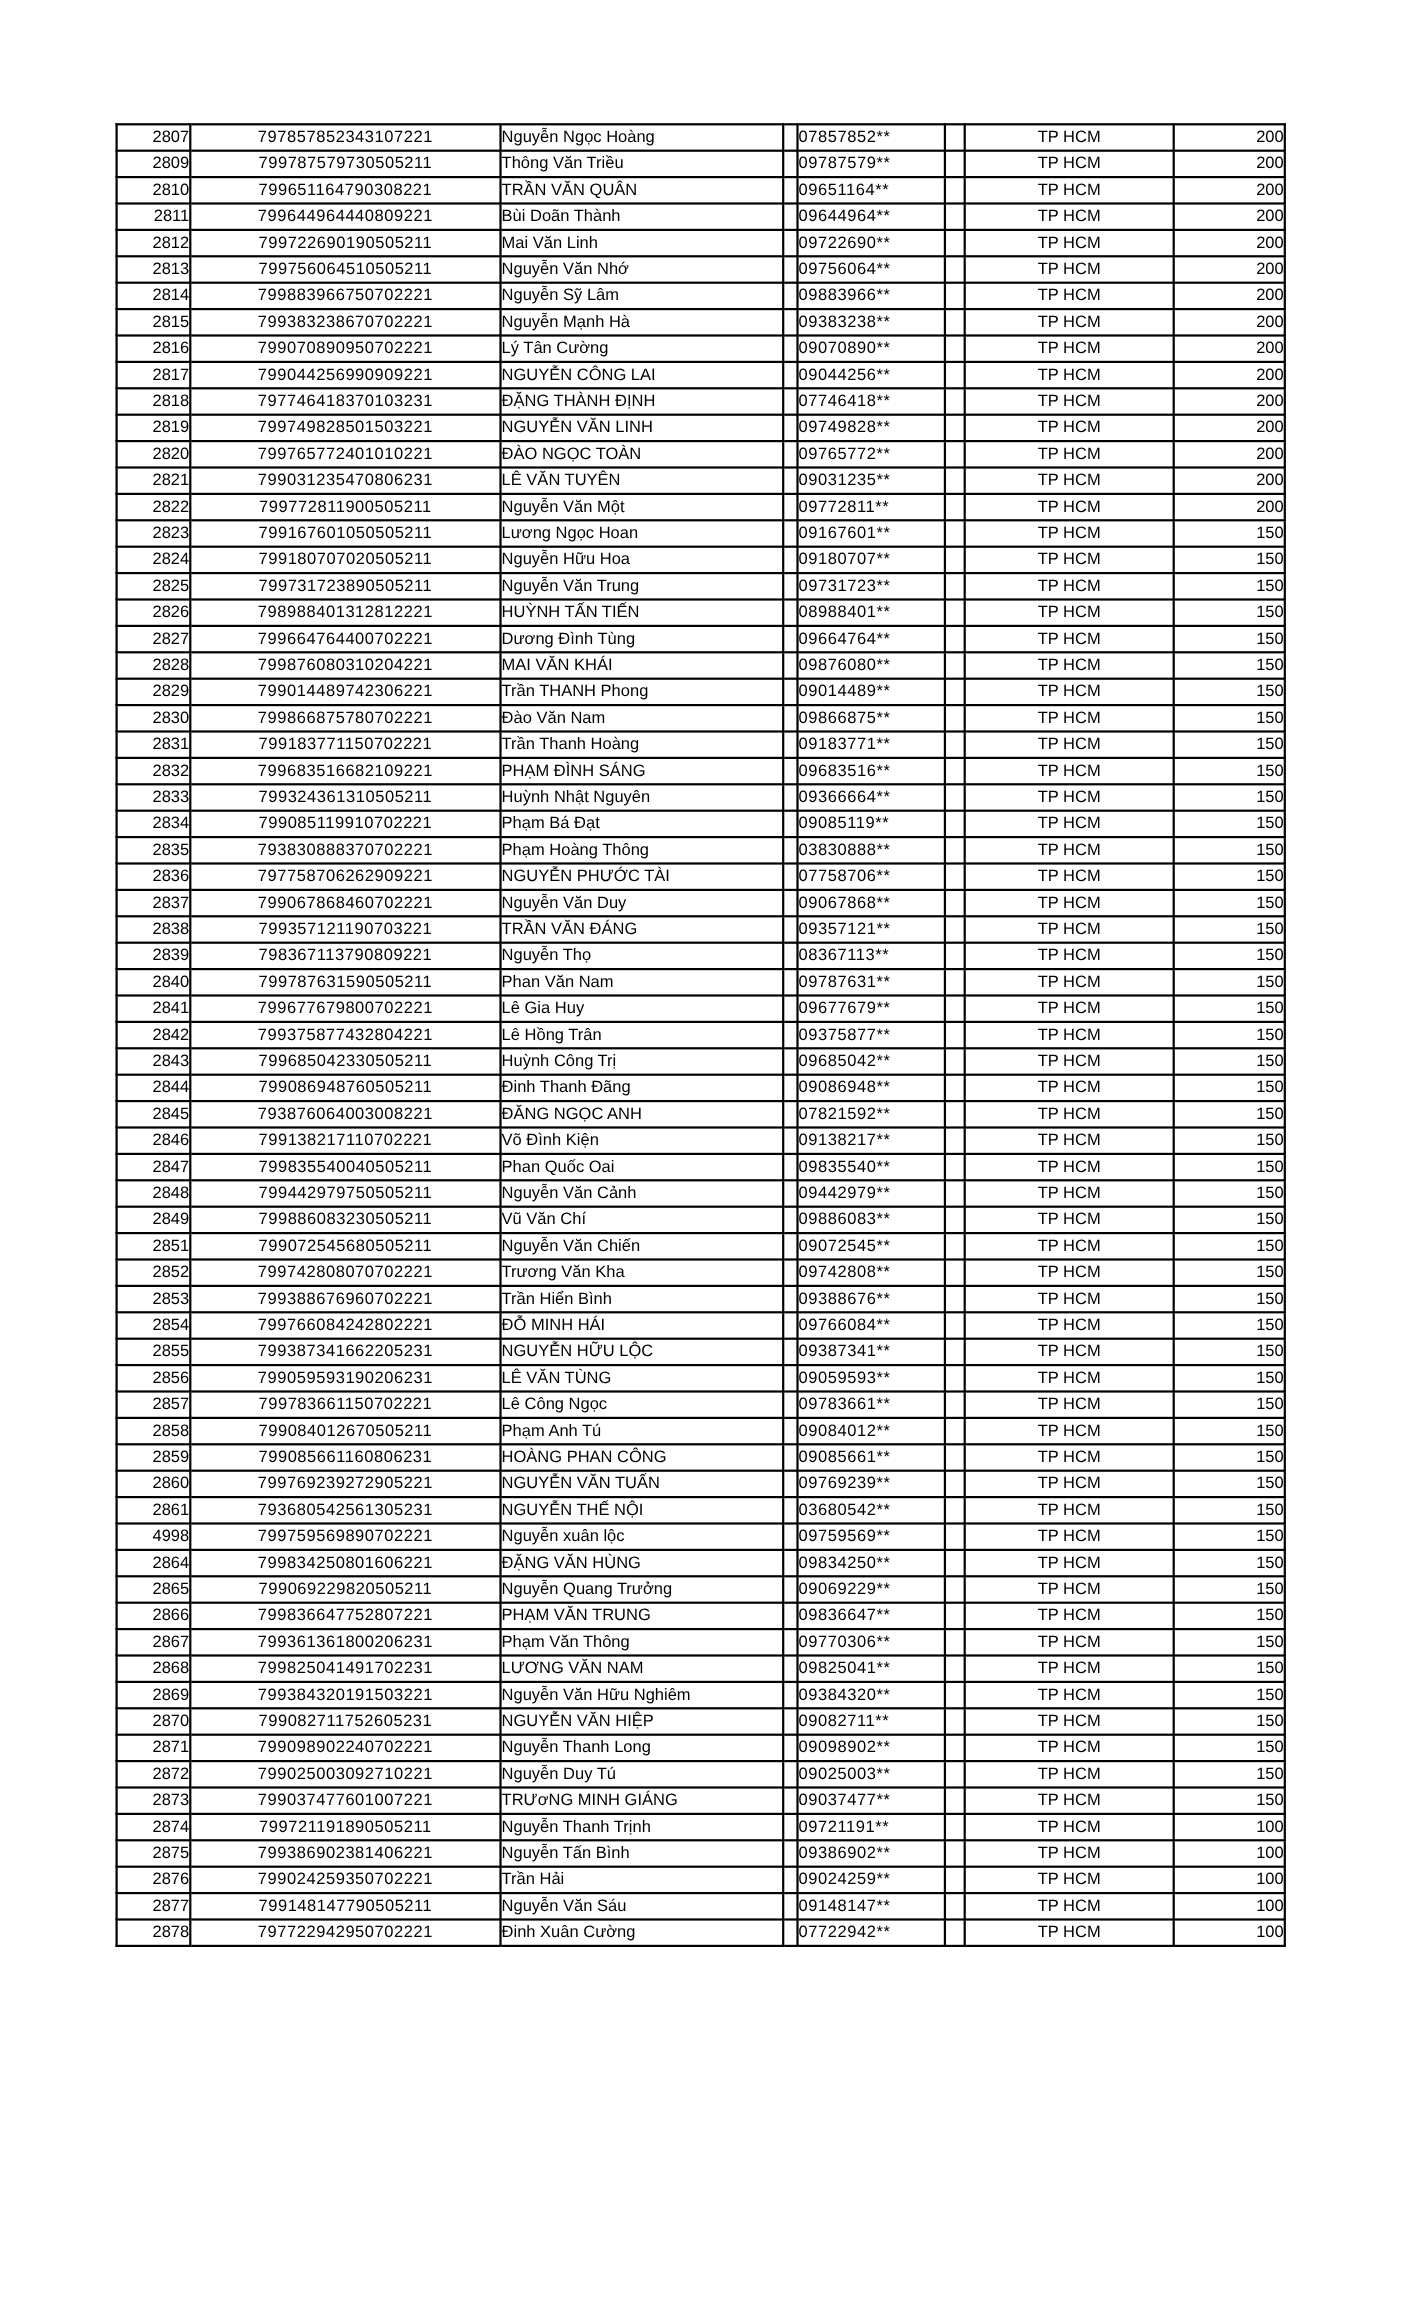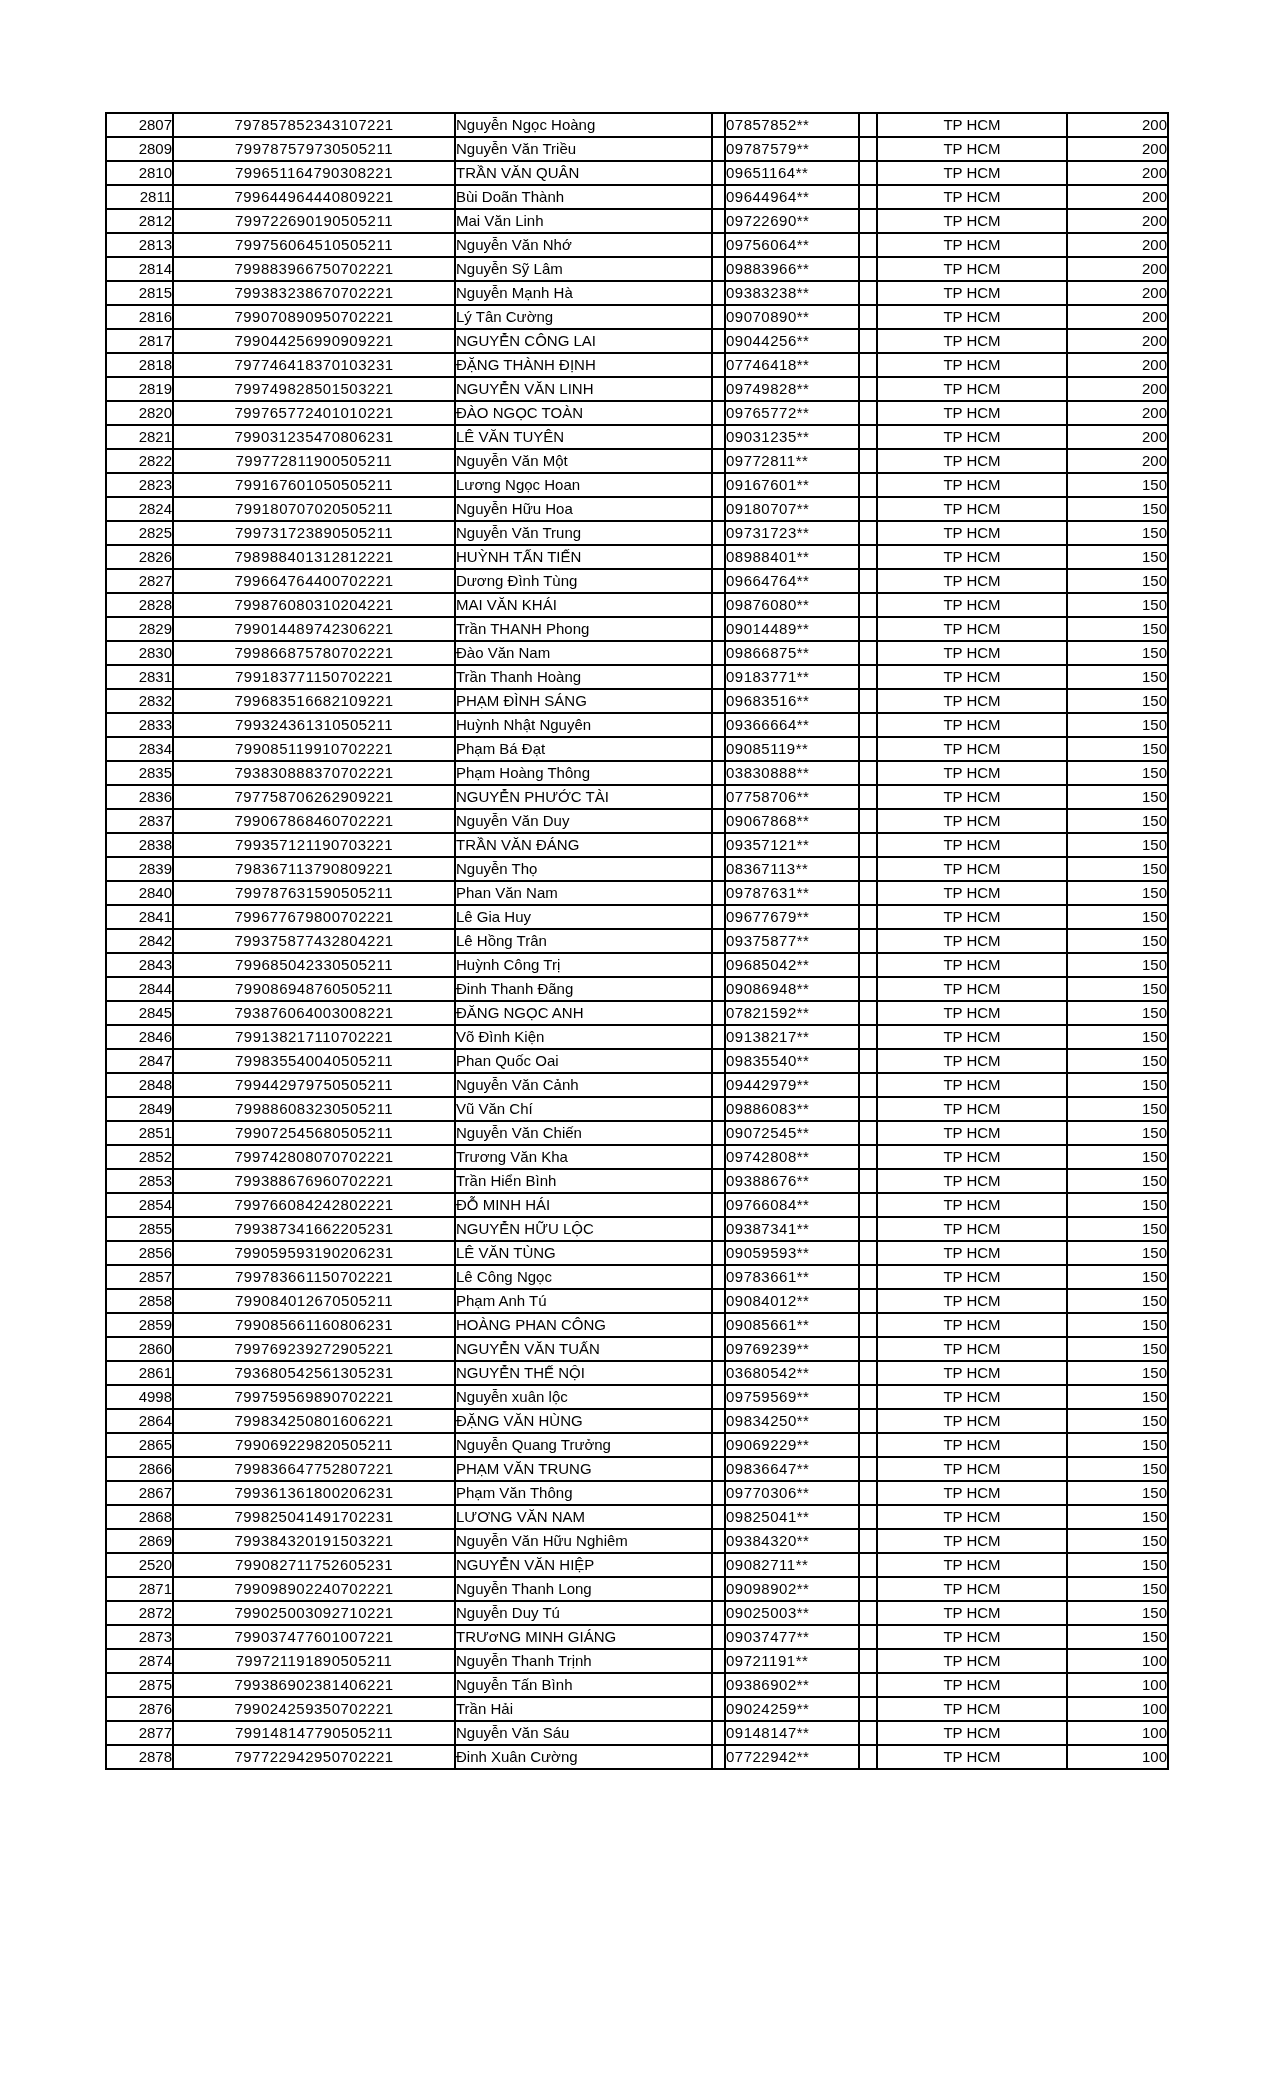--- a/index.html
+++ b/index.html
@@ -64,21 +64,21 @@
     <td class="c-name">Nguyễn Ngọc Hoàng</td>
     <td class="c-spacer"></td>
     <td class="c-phone">07857852**</td>
     <td class="c-spacer"></td>
     <td class="c-region">TP HCM</td>
     <td class="c-amount">200</td>
   </tr>
         <tr>
     <td class="c-stt">2809</td>
     <td class="c-id">799787579730505211</td>
-    <td class="c-name">Nguyễn Văn Triều</td>
+    <td class="c-name">Thông Văn Triều</td>
     <td class="c-spacer"></td>
     <td class="c-phone">09787579**</td>
     <td class="c-spacer"></td>
     <td class="c-region">TP HCM</td>
     <td class="c-amount">200</td>
   </tr>
         <tr>
     <td class="c-stt">2810</td>
     <td class="c-id">799651164790308221</td>
     <td class="c-name">TRẦN VĂN QUÂN</td>
@@ -652,21 +652,21 @@
     <td class="c-stt">2869</td>
     <td class="c-id">799384320191503221</td>
     <td class="c-name">Nguyễn Văn Hữu Nghiêm</td>
     <td class="c-spacer"></td>
     <td class="c-phone">09384320**</td>
     <td class="c-spacer"></td>
     <td class="c-region">TP HCM</td>
     <td class="c-amount">150</td>
   </tr>
         <tr>
-    <td class="c-stt">2520</td>
+    <td class="c-stt">2870</td>
     <td class="c-id">799082711752605231</td>
     <td class="c-name">NGUYỄN VĂN HIỆP</td>
     <td class="c-spacer"></td>
     <td class="c-phone">09082711**</td>
     <td class="c-spacer"></td>
     <td class="c-region">TP HCM</td>
     <td class="c-amount">150</td>
   </tr>
         <tr>
     <td class="c-stt">2871</td>

